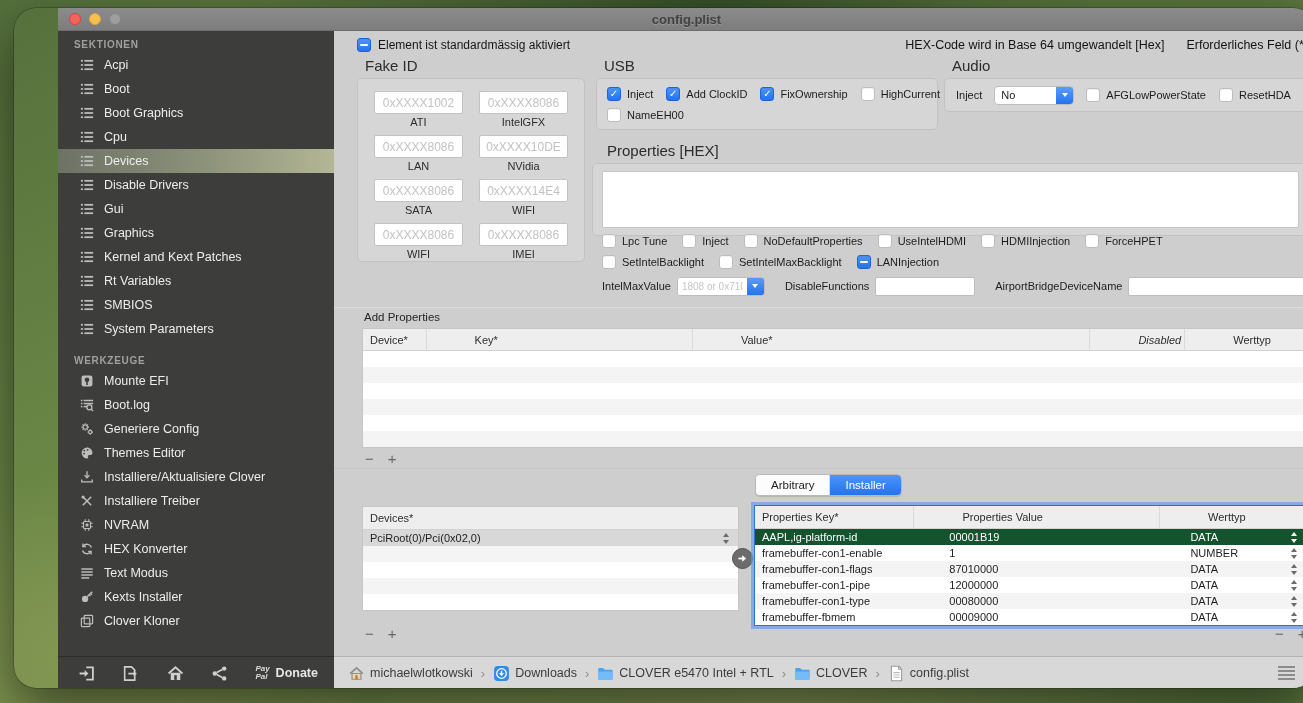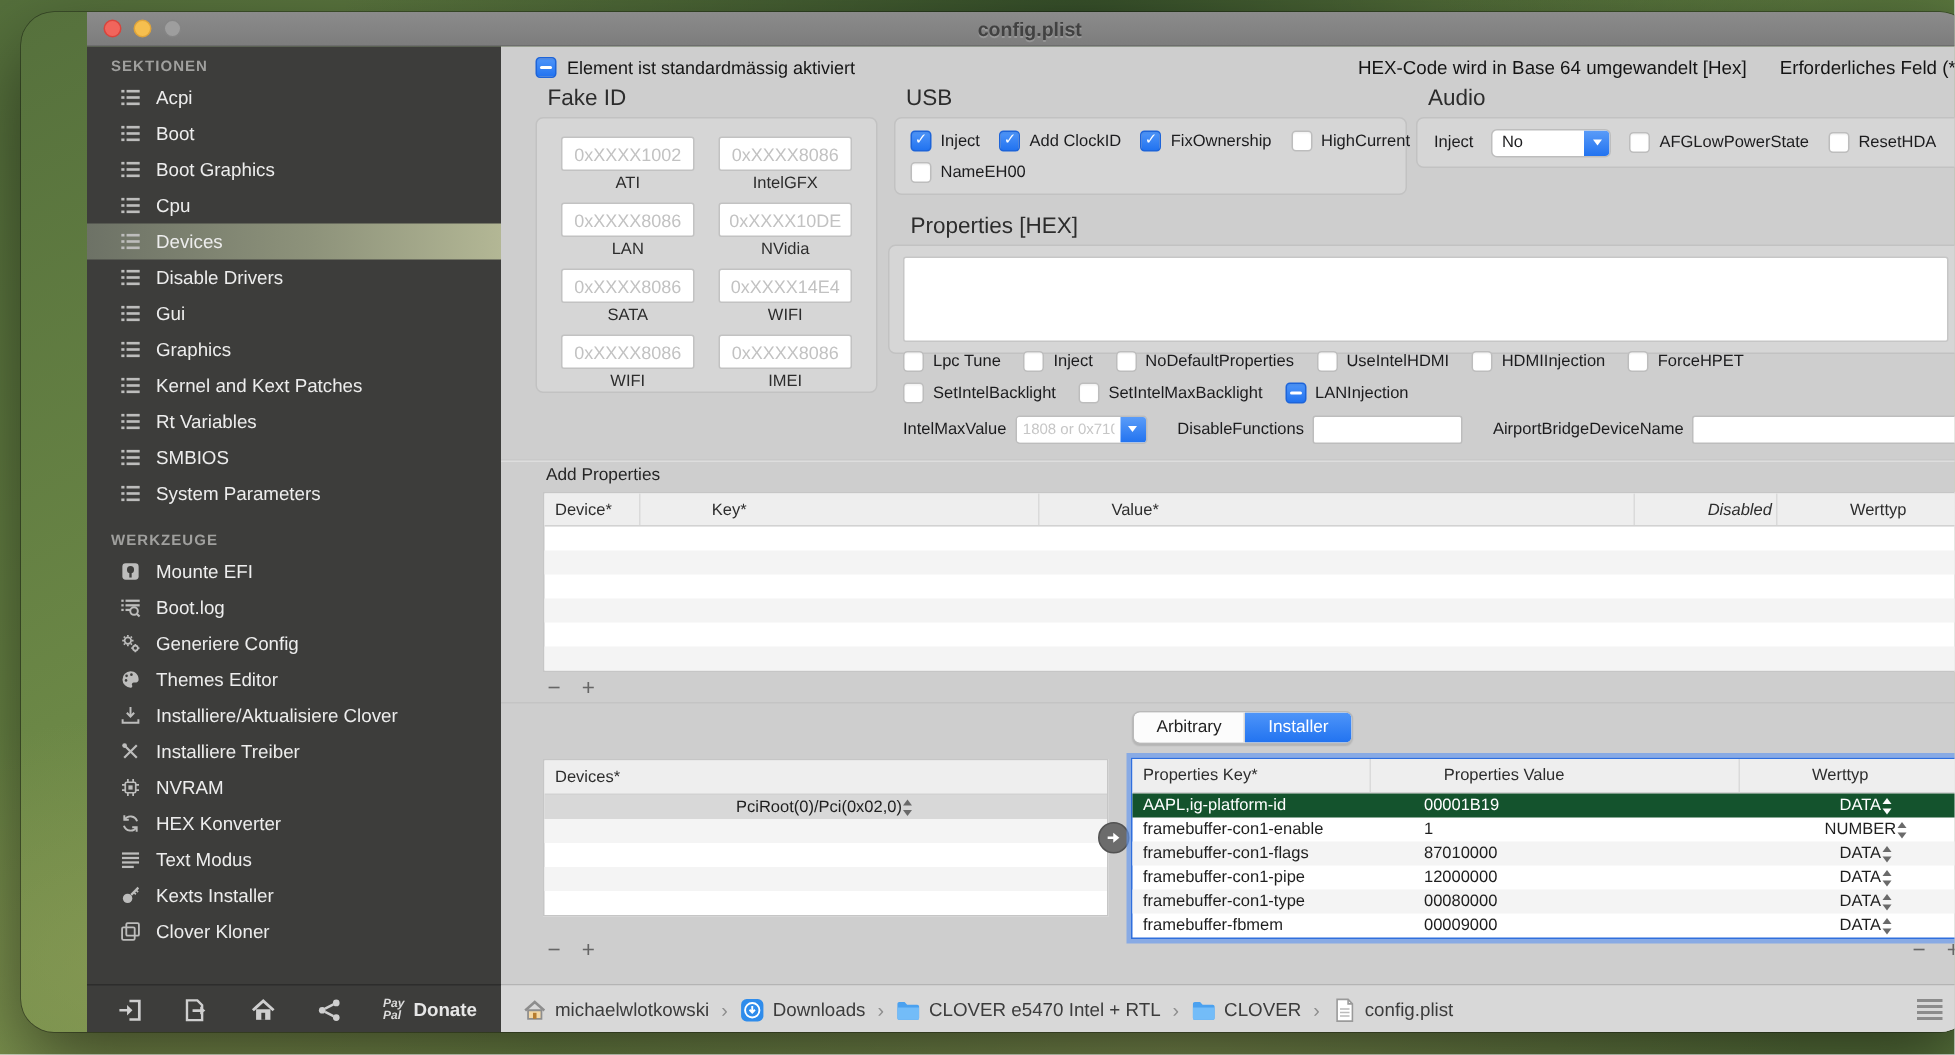--- a/index.html
+++ b/index.html
@@ -101,21 +101,21 @@
   .ap-label{position:absolute;left:30px;top:280px;font-size:11.5px;color:#262626;}
   .tbl{position:absolute;background:#fff;border:1px solid #c6c6c6;font-size:11px;box-sizing:border-box;}
   .thead{display:flex;background:#eee;border-bottom:1px solid #d2d2d2;height:21px;align-items:stretch;color:#2d2d2d;gap:41px;}
   .th{padding:0 7px;display:flex;align-items:center;border-right:1px solid #dadada;box-sizing:border-box;white-space:nowrap;overflow:hidden;}
   .th:last-child{border-right:none;}
   .trow{display:flex;height:16px;align-items:center;color:#1e1e1e;}
   .trow.alt{background:#f4f4f4;}
   .trow.devsel{background:#d8d8d8;}
   .trow.propsel{background:#14532d;color:#fff;}
   .td{padding:0 7px;box-sizing:border-box;white-space:nowrap;overflow:hidden;display:flex;align-items:center;height:100%;}
-  .td.spread{justify-content:center;}
+  .td.spread{justify-content:space-between;}
   .t-addprops{left:28px;top:297px;width:944px;}
   .t-devices{left:28px;top:475px;width:377px;}
   .t-devices .thead{height:22px;}
   .t-props{left:420px;top:474px;width:553px;border:1px solid #2f6fdd;
     box-shadow:0 0 0 3px rgba(98,150,240,.65);}
   .t-props .thead{height:22px;}
   .stepper{width:9px;height:11px;position:relative;flex:none;}
   .stepper::before{content:"";position:absolute;left:1px;top:0;border-left:3.5px solid transparent;
     border-right:3.5px solid transparent;border-bottom:4px solid #6a6a6a;}
   .stepper::after{content:"";position:absolute;left:1px;bottom:0;border-left:3.5px solid transparent;

